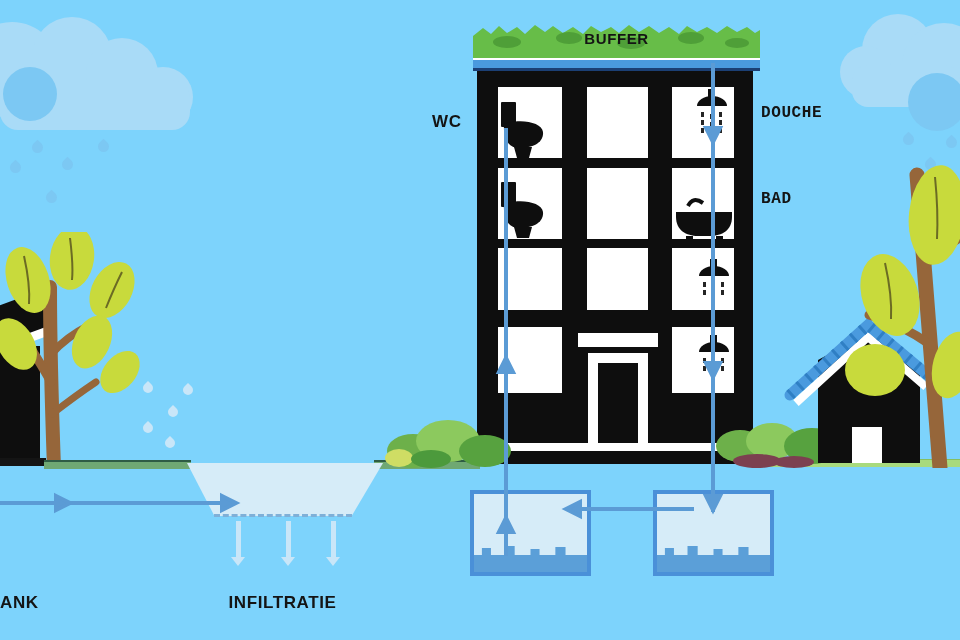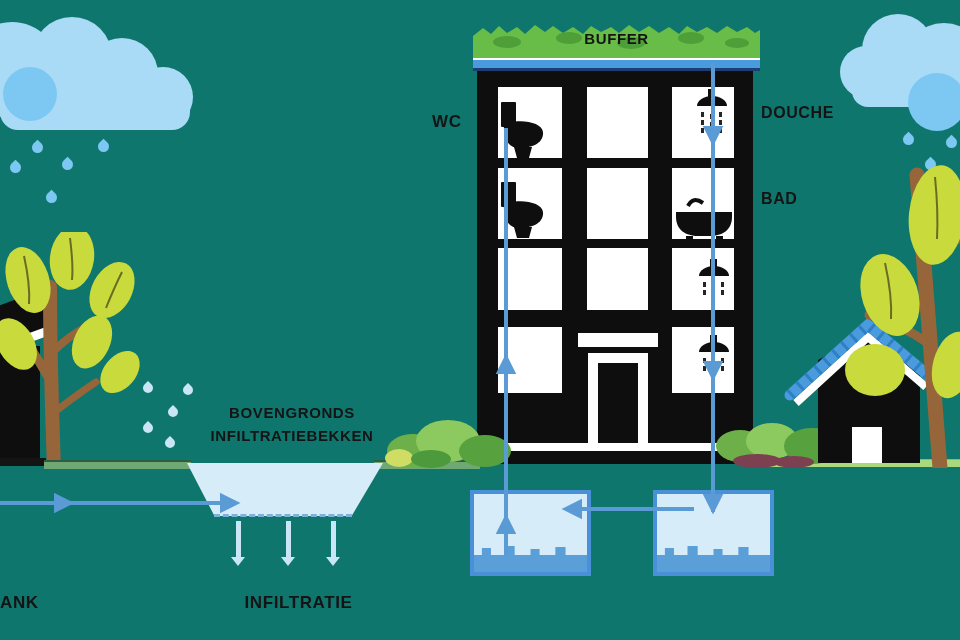--- a/index.html
+++ b/index.html
@@ -1,21 +1,21 @@
 <!DOCTYPE html>
 <html style="--sky-blue: #a9dbf7; --rain-blue: #7cc8f3; --pale-blue: #c9e6f8; --flow-blue: #5b9bd5; --roof-blue: #4a9ade; --tank-border: #4a90d8; --tank-fill: #d6ecf8; --tank-water: #5b9fd8; --grass-green: #67bd48; --grass-dark: #4f9f38; --leaf-green: #c8da3c; --leaf-vein: #6b6b24; --bush-green: #6db04a; --bush-light: #8cc95e; --bush-dark: #57a23f; --bush-maroon: #7c4050; --ground-green: #6fa873; --ground-light: #a8da7d; --trunk-brown: #96663a; --ink: #141414;"><head>
 <meta charset="utf-8">
 <style>
   html,body{margin:0;padding:0;background:#fff;}
-  .scene{position:relative;width:960px;height:640px;background:#0f766e;overflow:hidden;
+  .scene{position:relative;width:960px;height:640px;background:#7dd3fc;overflow:hidden;
          font-family:"Liberation Sans",sans-serif;}
   .abs{position:absolute;}
   .label{position:absolute;font-weight:bold;color:var(--ink,#141414);letter-spacing:.6px;white-space:nowrap;}
   .lbl-lg{font-size:17px;}
-  .lbl-md{font-size:16px;}
+  .lbl-md{font-size:16px;font-family:Liberation Mono, monospace;}
   .lbl-sm{font-size:15px;}
   .center{text-align:center;}
 
   
   .drop{position:absolute;width:11px;height:11px;background:var(--rain-blue,#7cc8f3);
         border-radius:0 55% 55% 55%;transform:rotate(45deg);}
   .drop.pale{background:var(--pale-blue,#b9e2f7);width:10px;height:10px;}
 
   
   .ground{position:absolute;height:7px;}
@@ -297,21 +297,17 @@
       <line x1="713" y1="63" x2="713" y2="512"></line>
       <polygon points="706,128 720,128 713,142"></polygon>
       <polygon points="706,363 720,363 713,377"></polygon>
       <polygon points="706,496 720,496 713,510"></polygon>
 
       <line x1="694" y1="509" x2="572" y2="509"></line>
       <polygon points="566,509 580,502 580,516"></polygon>
     </g>
   </svg>
 
-  <div class="label lbl-sm center" style="left:182px;top:401px;width:220px;line-height:23px;">
-    <div>BOVENGRONDS</div>
-    <div>INFILTRATIEBEKKEN</div>
-  </div>
 
   <div class="label lbl-lg" style="left:0;top:593px">ANK</div>
-  <div class="label lbl-lg center" style="left:216px;top:593px;width:165px">INFILTRATIE</div>
+  <div class="label lbl-lg center" style="left:200px;top:593px;width:165px">INFILTRATIE</div>
 
 </div>
 
 </body></html>

